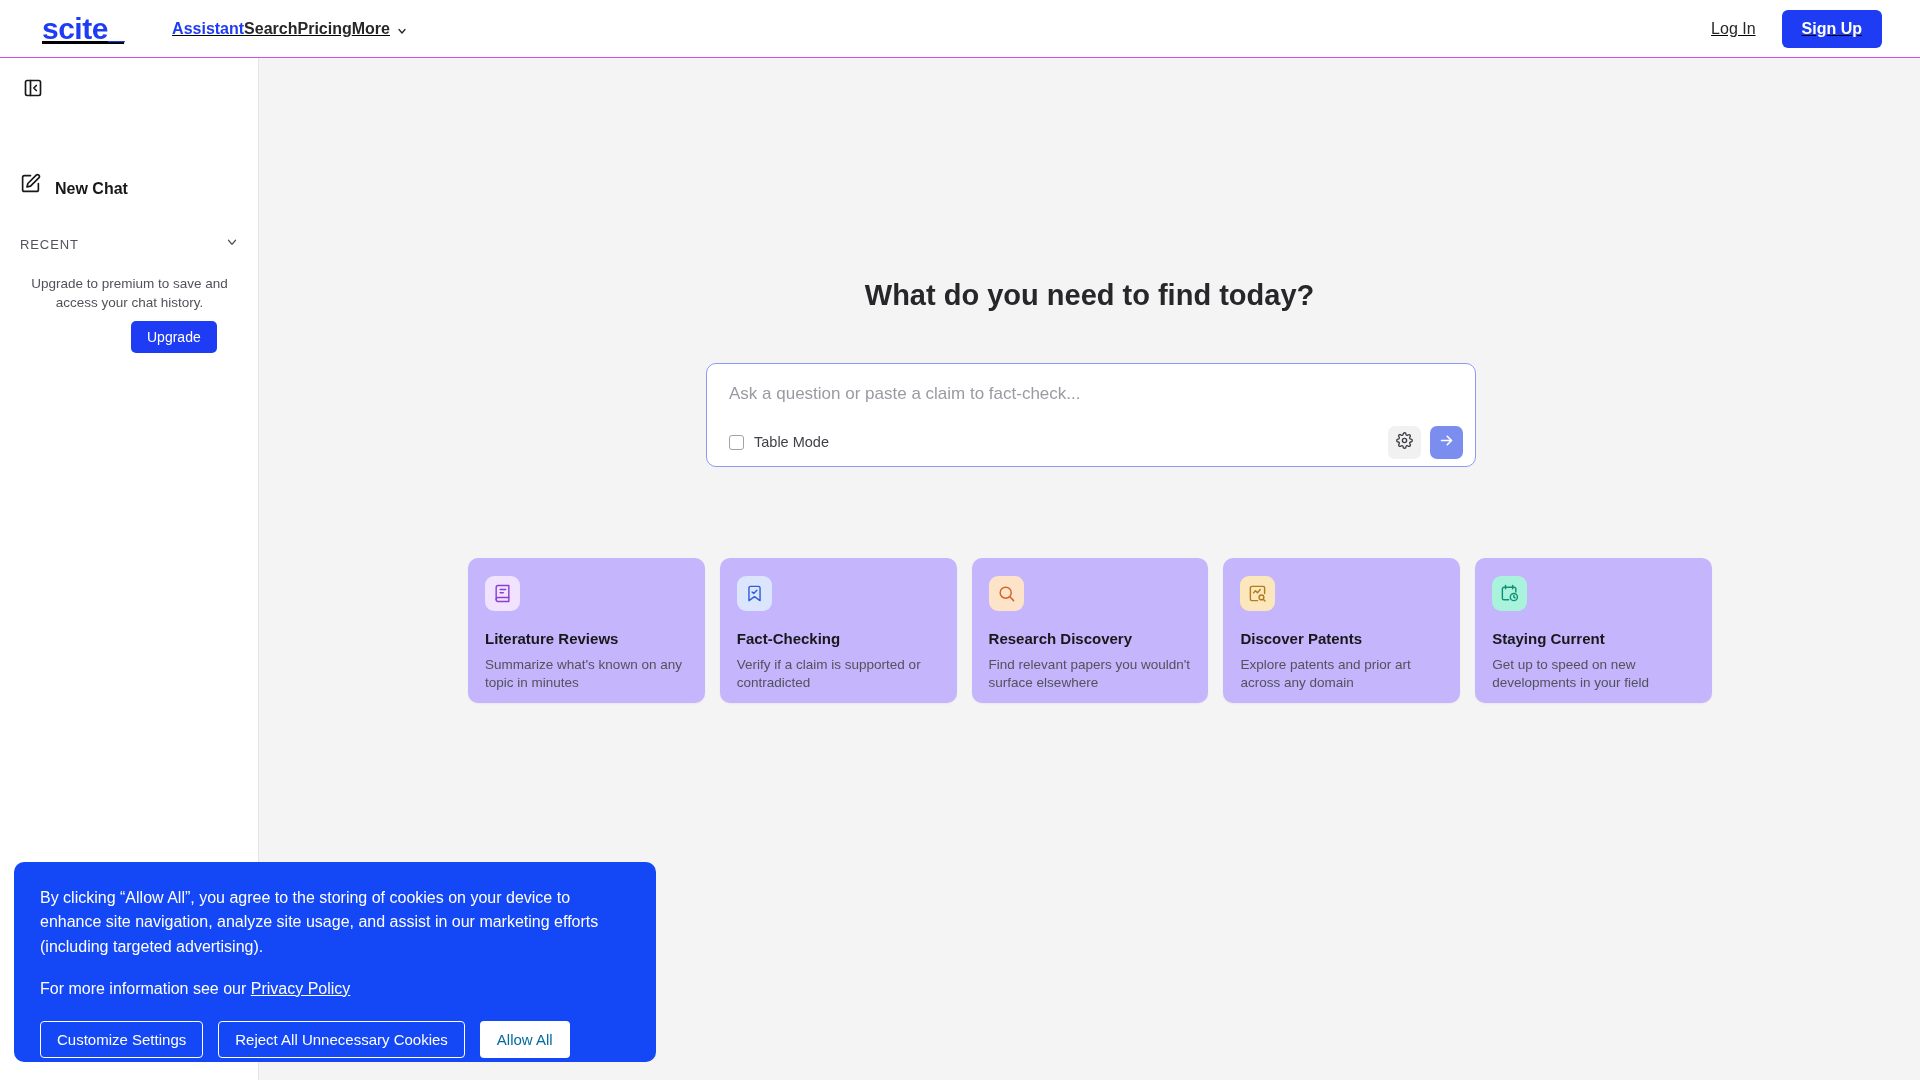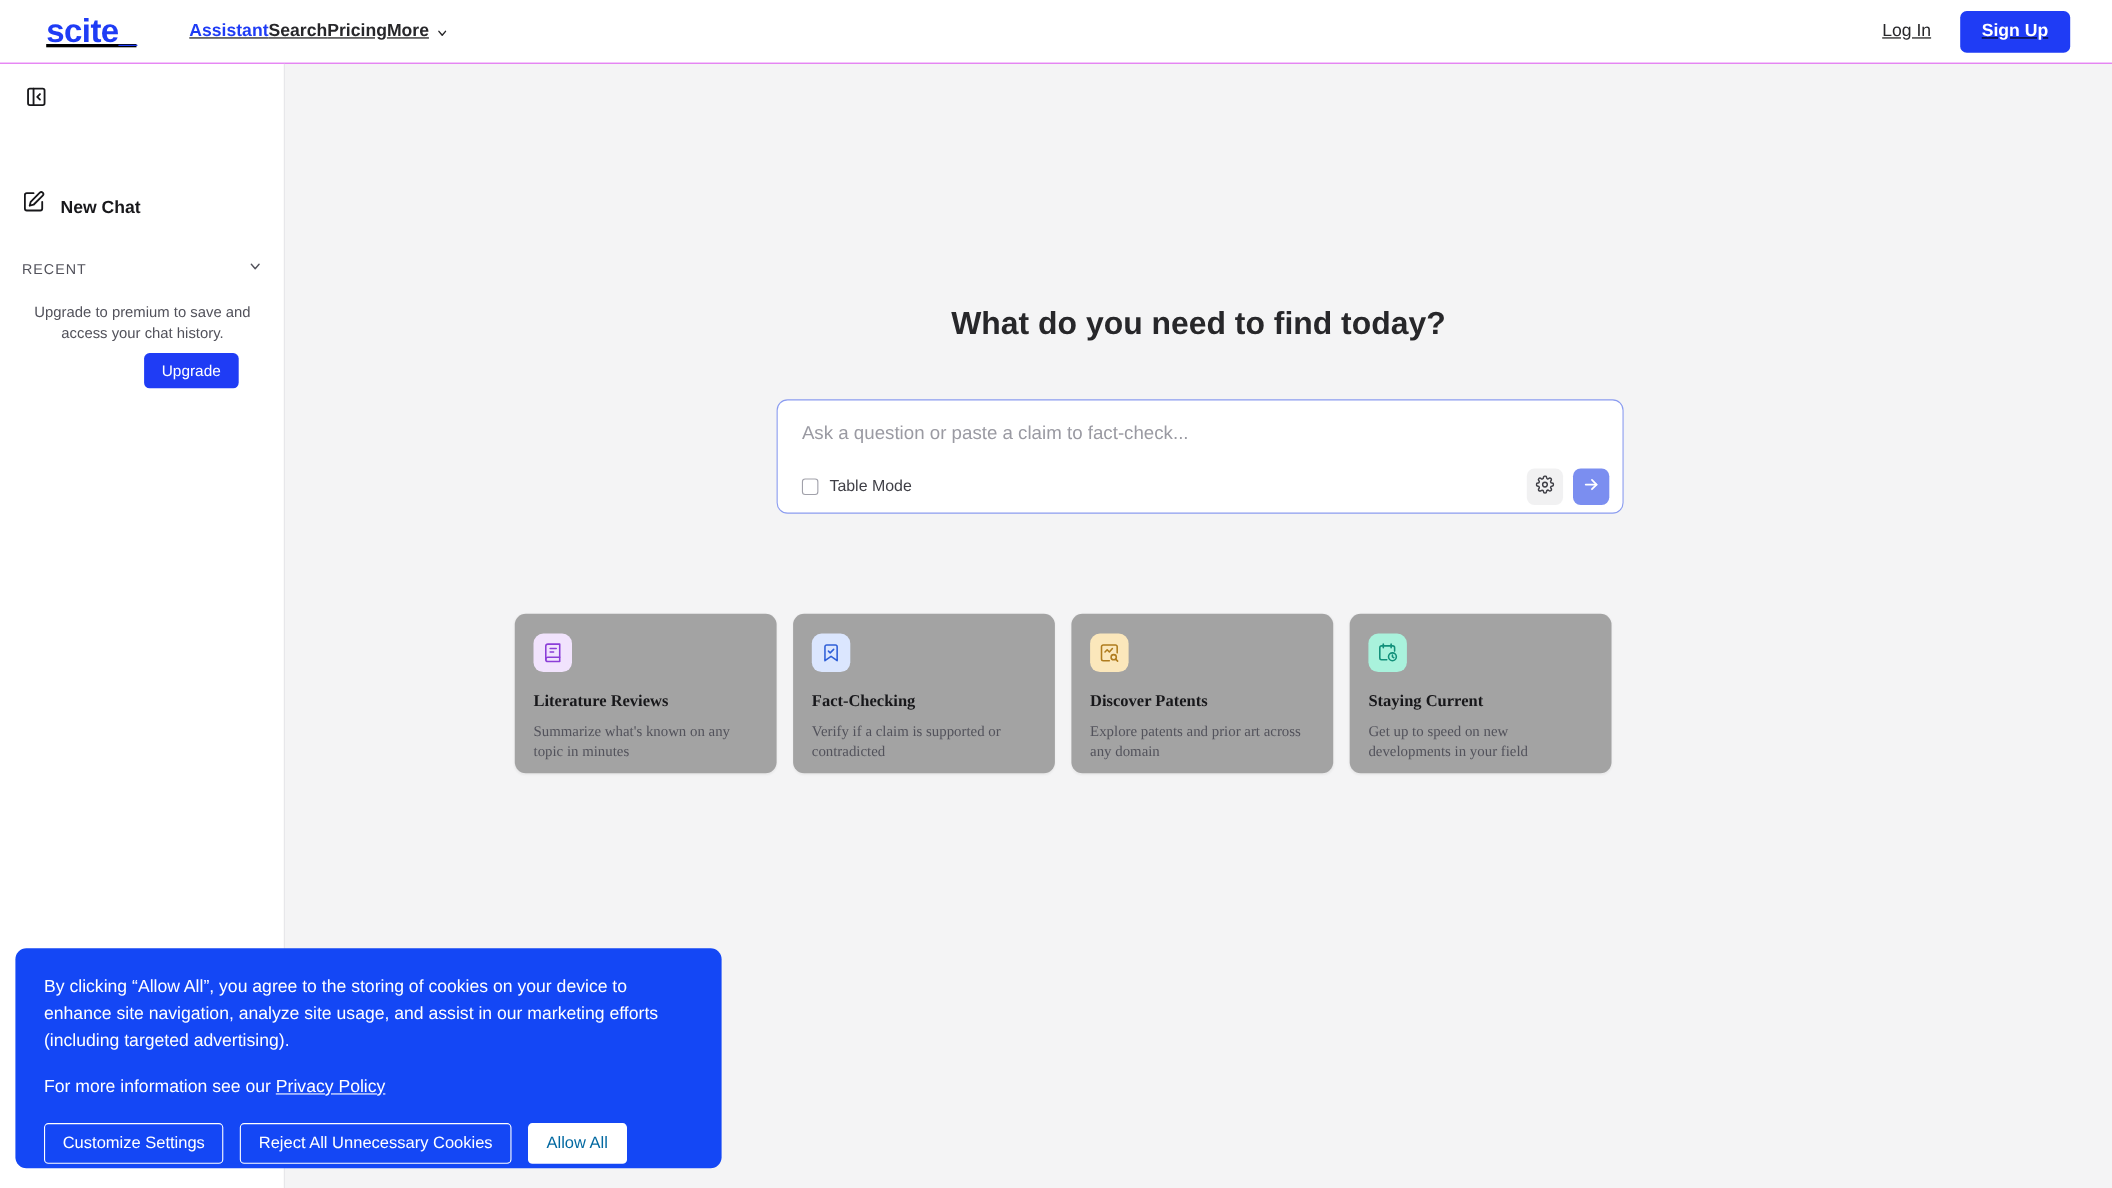--- a/index.html
+++ b/index.html
@@ -147,25 +147,24 @@
   }
 
   
   .cards {
     position: absolute; top: 500px; left: 209px;
     width: 1244px; height: 145px;
     display: flex; gap: 15px;
   }
   .card {
     width: 238px; height: 145px;
-    background: #a3a3a3; border-radius: 10px;
+    background: #c4b5fd; border-radius: 10px;
     box-shadow: 0 1px 2px rgba(0,0,0,0.05);
     padding: 18px 17px 0 17px;
     cursor: pointer;
-    font-family: Liberation Serif, serif;
   }
   .card-icon {
     width: 35px; height: 35px; border-radius: 9px;
     display: flex; align-items: center; justify-content: center;
   }
   .card-title {
     margin-top: 19px;
     font-size: 15px; font-weight: 700; color: #18181b;
   }
   .card-desc {
@@ -313,20 +312,30 @@
       <div class="card-icon" style="background:#dbe6fe">
         <svg width="19" height="19" viewBox="0 0 24 24" fill="none" stroke="#2f5fd8" stroke-width="1.8" stroke-linecap="round" stroke-linejoin="round">
           <path d="M19 21l-7-5-7 5V5a2 2 0 0 1 2-2h10a2 2 0 0 1 2 2z"></path>
             <polyline points="9 10 11 12 15 8"></polyline>
         </svg>
       </div>
       <div class="card-title">Fact-Checking</div>
       <div class="card-desc">Verify if a claim is supported or contradicted</div>
     </div>
 
+    <div class="card">
+      <div class="card-icon" style="background:#fde4c8">
+        <svg width="19" height="19" viewBox="0 0 24 24" fill="none" stroke="#d2622a" stroke-width="1.8" stroke-linecap="round" stroke-linejoin="round">
+          <circle cx="11" cy="11" r="7"></circle>
+            <line x1="16.2" y1="16.2" x2="21" y2="21"></line>
+        </svg>
+      </div>
+      <div class="card-title">Research Discovery</div>
+      <div class="card-desc">Find relevant papers you wouldn't surface elsewhere</div>
+    </div>
 
     <div class="card">
       <div class="card-icon" style="background:#fbe7bb">
         <svg width="19" height="19" viewBox="0 0 24 24" fill="none" stroke="#b07c1e" stroke-width="1.8" stroke-linecap="round" stroke-linejoin="round">
           <path d="M21 12V5a2 2 0 0 0-2-2H5a2 2 0 0 0-2 2v14a2 2 0 0 0 2 2h7"></path>
           <polyline points="7 11 9.5 8.5 12 11 15.5 7"></polyline>
           <circle cx="17" cy="17" r="3"></circle>
             <line x1="19.2" y1="19.2" x2="21.5" y2="21.5"></line>
         </svg>
       </div>

